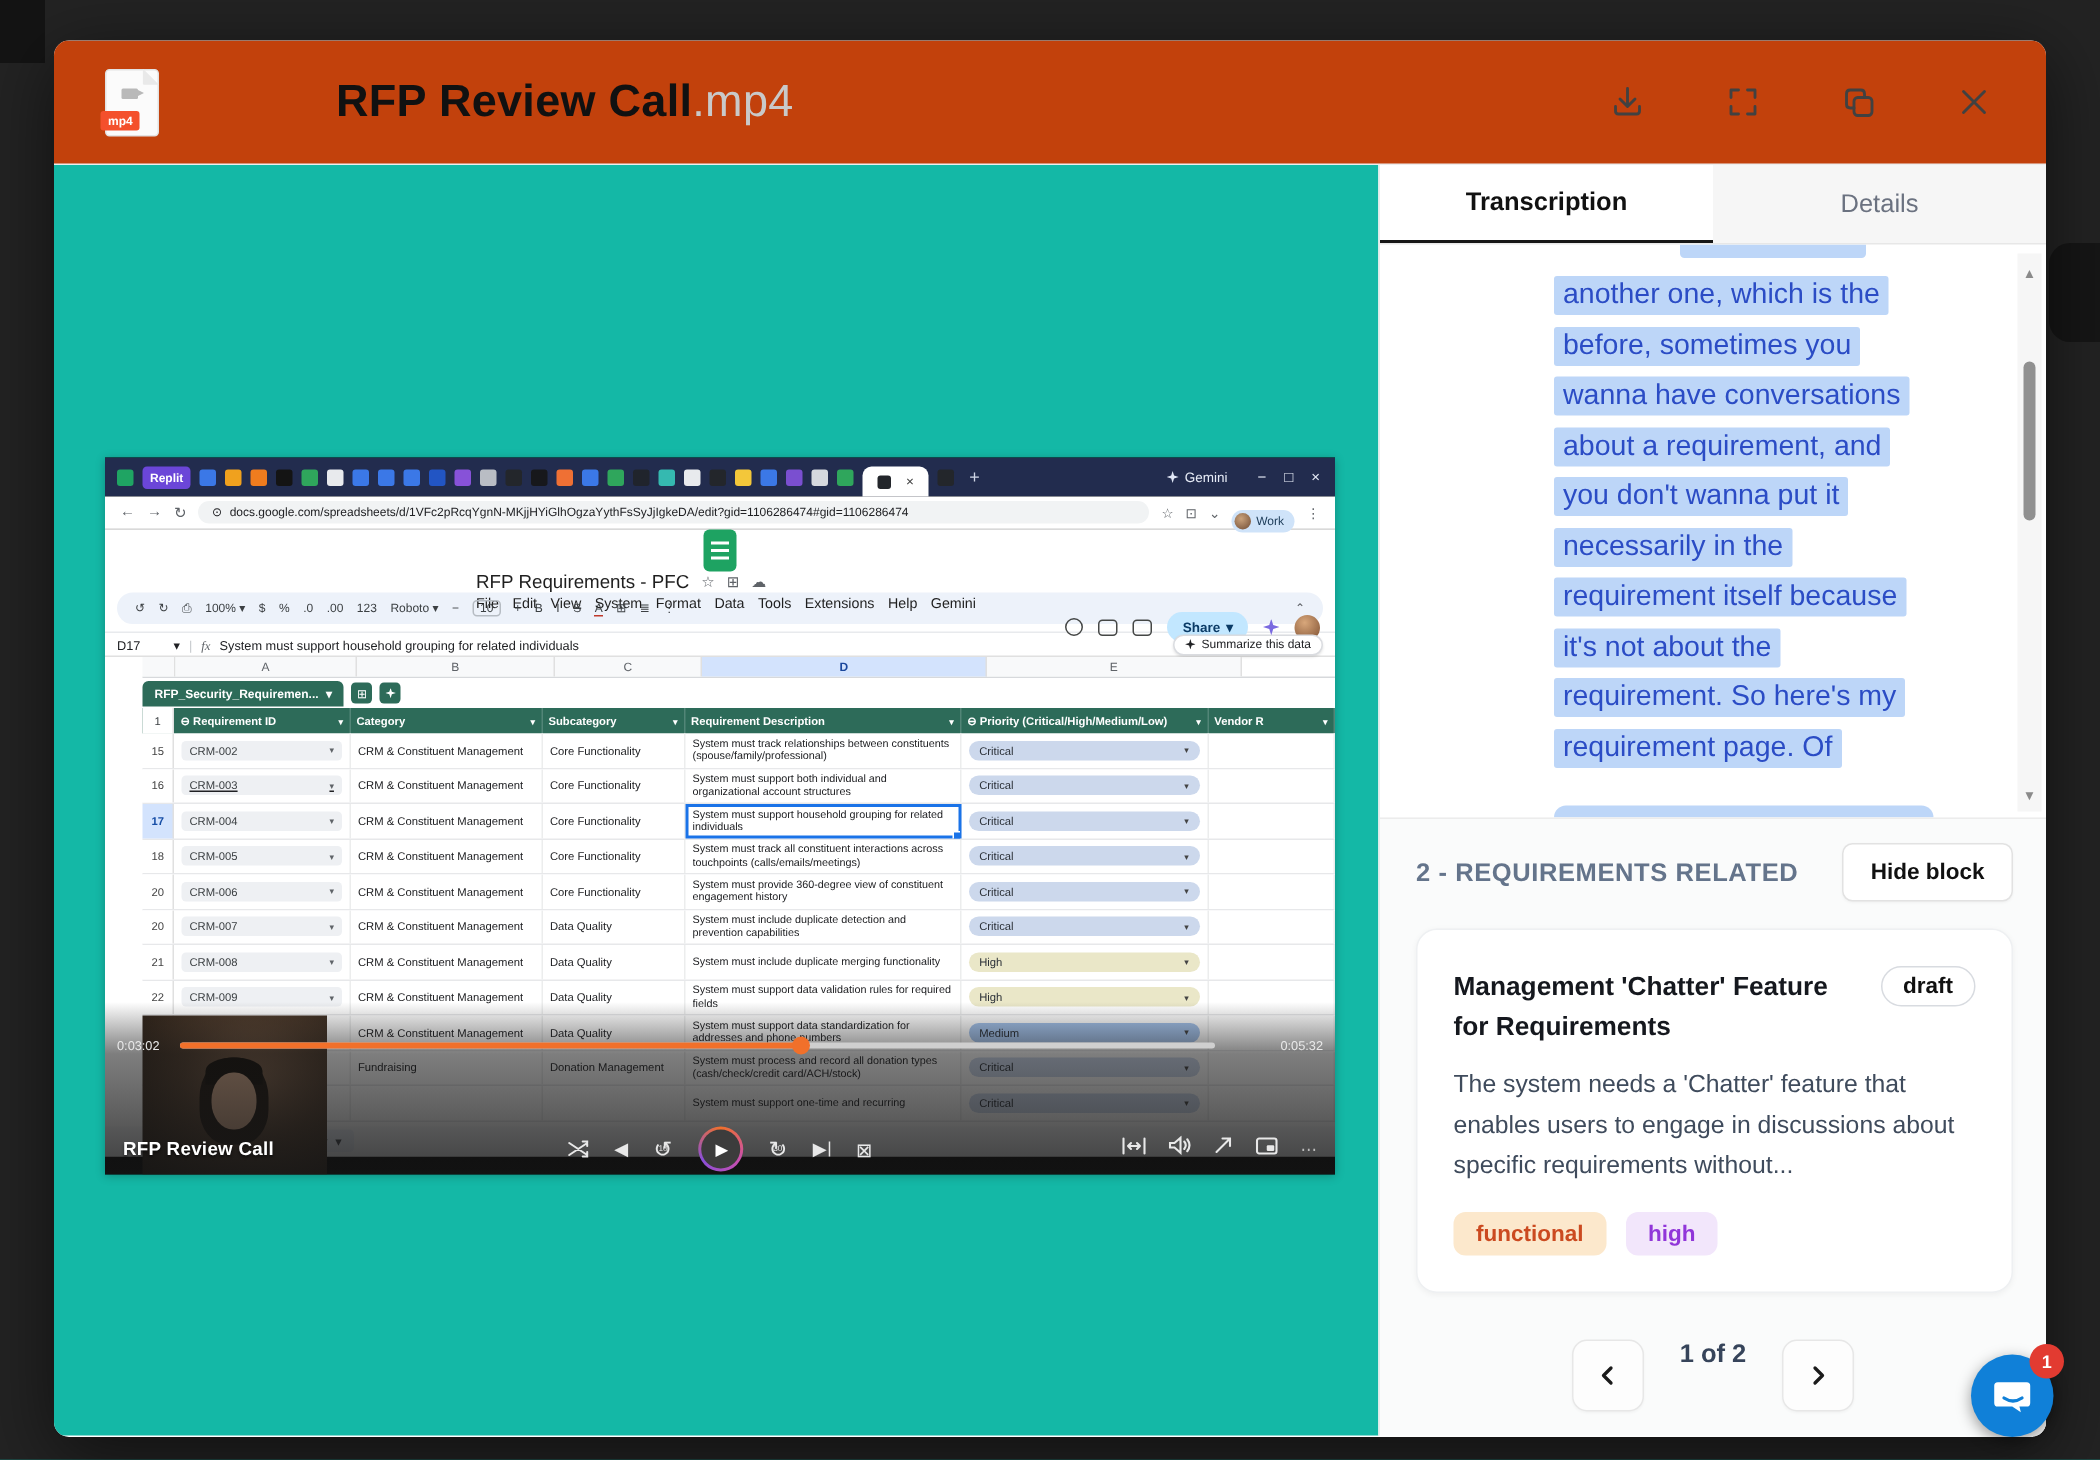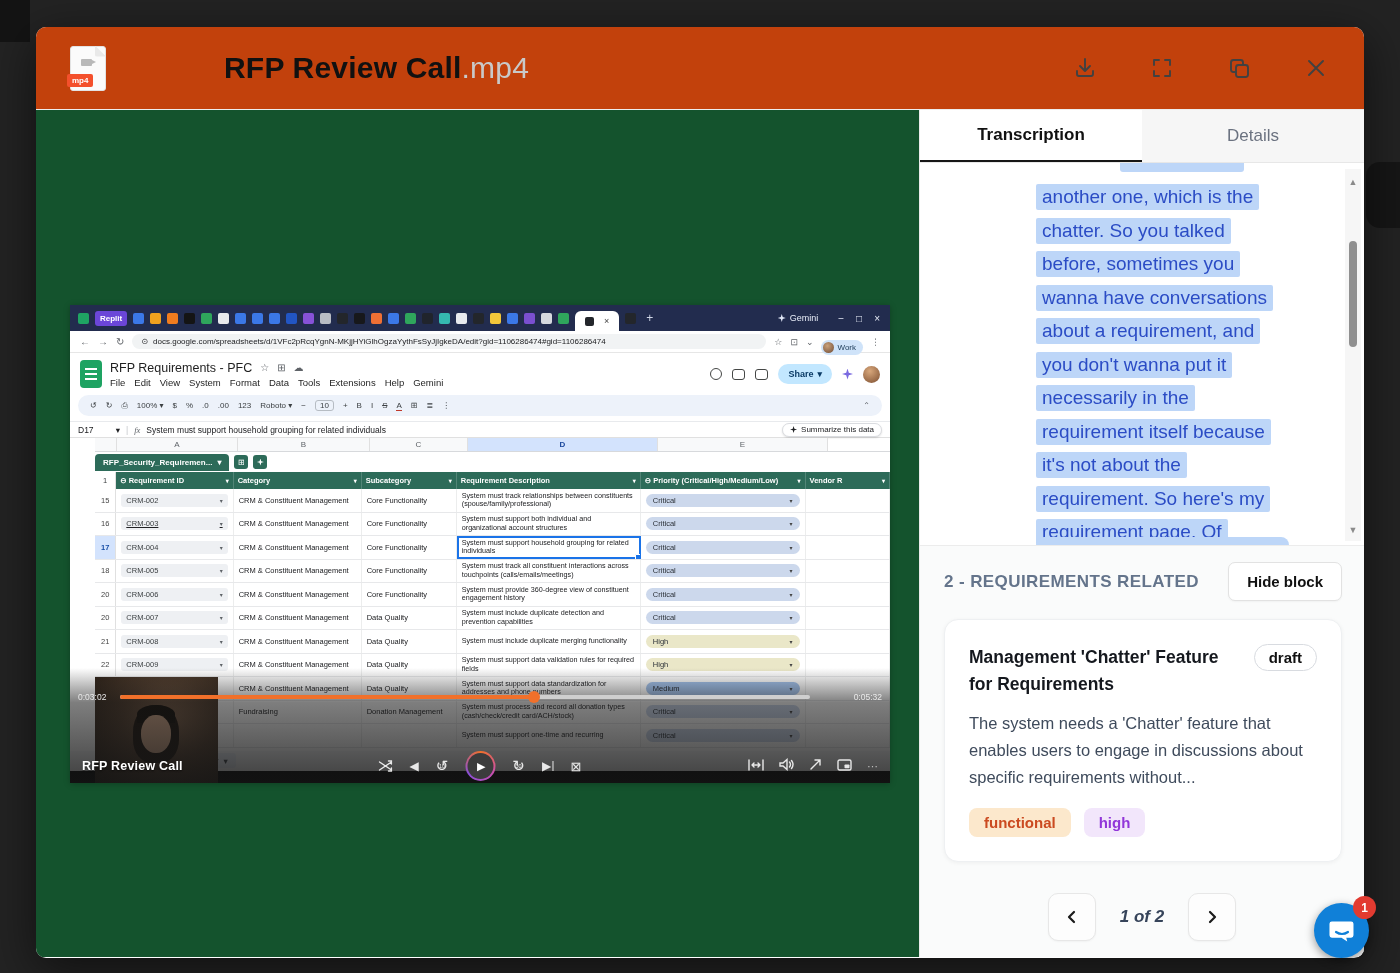--- a/index.html
+++ b/index.html
@@ -20,21 +20,21 @@
   .file-badge { position:absolute; left:-4px; bottom:3px; background:#f4502c; color:#fff; font-size:8px; font-weight:bold; padding:2px 5px; border-radius:2px; }
   .mh-title { margin-left:118px; font-size:30px; letter-spacing:.2px; white-space:nowrap; }
   .mh-title .main { font-weight:bold; color:#111; }
   .mh-title .ext { color:#c9c9c9; font-weight:400; }
   .mh-actions { margin-left:auto; display:flex; align-items:center; gap:49px; }
   .mh-actions .ab { width:28px; height:28px; display:flex; align-items:center; justify-content:center; cursor:pointer; background:none; border:none; }
   .mh-actions svg { stroke:#414141; fill:none; stroke-width:1.9; stroke-linecap:round; stroke-linejoin:round; }
 
   
   .mbody { display:flex; height:847px; }
-  .stage { flex:1 1 auto; background:#14532d; position:relative; }
+  .stage { flex:1 1 auto; background:#14b8a6; position:relative; }
   .panel { width:445px; flex:0 0 auto; background:#fff; border-left:1px solid #ebebeb; display:flex; flex-direction:column; position:relative; }
 
   
   .video { position:absolute; left:34px; top:195px; width:820px; height:478px; background:#000; overflow:hidden; box-shadow:0 1px 6px rgba(0,0,0,.25); }
   .bt { height:26px; background:#222c4e; display:flex; align-items:center; padding:0 8px; gap:6px; }
   .fav { width:11px; height:11px; border-radius:2px; flex:0 0 auto; }
   .fav-pill { height:15px; border-radius:3px; color:#fff; font-size:8px; font-weight:bold; display:flex; align-items:center; padding:0 5px; flex:0 0 auto; }
   .bt .active-tab { width:44px; height:20px; background:#fff; border-radius:6px 6px 0 0; align-self:flex-end; display:flex; align-items:center; justify-content:space-evenly; color:#444; font-size:9px; flex:0 0 auto; }
   .bt .active-tab .sq { width:9px; height:9px; background:#23262b; border-radius:2px; }
   .bt .newtab { color:#cfd6e6; font-size:12px; margin-left:4px; }
@@ -43,21 +43,21 @@
   .star4 { width:8px; height:8px; background:#dfe6f6; clip-path:polygon(50% 0,62% 38%,100% 50%,62% 62%,50% 100%,38% 62%,0 50%,38% 38%); display:inline-block; }
   .bt .winc { color:#e7ecf7; font-size:10px; display:flex; gap:12px; margin-left:14px; margin-right:2px; }
 
   .bu { height:22px; background:#fff; border-bottom:1px solid #e6e6e6; display:flex; align-items:center; padding:0 10px; gap:8px; font-size:10px; color:#5f6368; }
   .url-pill { flex:1; height:15px; background:#f1f3f4; border-radius:8px; display:flex; align-items:center; padding:0 9px; gap:5px; font-size:8px; color:#202124; overflow:hidden; white-space:nowrap; }
   .bu .right { display:flex; align-items:center; gap:8px; font-size:9px; }
   .work-chip { height:15px; background:#cfe3f9; border-radius:8px; display:flex; align-items:center; gap:3px; padding:0 7px 0 2px; font-size:8px; color:#1b3a57;margin-top:12px; }
   .work-chip .av { width:11px; height:11px; border-radius:50%; background:radial-gradient(circle at 40% 35%, #caa27c, #6e4a33); }
 
   .sheets { background:#fff; }
-  .s-titlebar { height:42px; display:flex; align-items:center; padding:0 10px; }
+  .s-titlebar { height:42px; display:flex; align-items:center; padding:0 10px;flex-direction:column; }
   .s-icon { width:22px; height:28px; background:#1ea362; border-radius:4px; position:relative; flex:0 0 auto; }
   .s-icon:after { content:""; position:absolute; left:5px; top:8px; width:12px; height:12px; background:
       linear-gradient(#fff,#fff) 0 0/12px 2px no-repeat,
       linear-gradient(#fff,#fff) 0 5px/12px 2px no-repeat,
       linear-gradient(#fff,#fff) 0 10px/12px 2px no-repeat; }
   .s-titleblock { margin-left:8px; }
   .s-doc-title { font-size:12.5px; color:#1f1f1f; display:flex; align-items:center; gap:8px; }
   .s-doc-title .mini { color:#5f6368; font-size:10px; }
   .s-menus { display:flex; gap:9px; font-size:9.5px; color:#1f1f1f; margin-top:2px; }
   .s-right { margin-left:auto; display:flex; align-items:center; gap:10px; }
@@ -152,21 +152,21 @@
   .hide-btn { margin-left:auto; background:#fff; border:1px solid #e2e2e2; border-radius:7px; padding:10px 18px; font-size:15px; font-weight:bold; color:#111; cursor:pointer; box-shadow:0 1px 2px rgba(0,0,0,.04); }
 
   .req-card { margin:8px 22px 0 24px; background:#fff; border:1px solid #eef0f2; border-radius:14px; box-shadow:0 1px 4px rgba(0,0,0,.05); padding:24px; }
   .rc-top { display:flex; align-items:flex-start; }
   .rc-title { font-size:17.5px; font-weight:bold; color:#15181e; line-height:27px; width:272px; }
   .rc-status { margin-left:auto; border:1.5px solid #d8dbe0; border-radius:999px; padding:4px 14px; font-size:15px; font-weight:bold; color:#111; background:#fff; }
   .rc-desc { margin-top:12px; font-size:16.5px; line-height:27px; color:#3f4b5c; }
   .rc-tags { margin-top:17px; display:flex; gap:13px; }
   .tag { border-radius:8px; padding:6px 15px; font-size:15px; font-weight:bold; }
 
-  .pager { margin-top:auto; display:flex; align-items:center; justify-content:center; gap:22px; padding-bottom:16px;font-style:italic; }
+  .pager { margin-top:auto; display:flex; align-items:flex-start; justify-content:center; gap:22px; padding-bottom:16px; }
   .pg-btn { width:48px; height:48px; background:#fdfdfd; border:1px solid #e7e7e7; border-radius:10px; display:flex; align-items:center; justify-content:center; cursor:pointer; box-shadow:0 1px 2px rgba(0,0,0,.04); }
   .pg-btn svg { stroke:#1b1b1b; stroke-width:2.2; fill:none; stroke-linecap:round; stroke-linejoin:round; }
   .pg-label { font-size:17px; font-weight:bold; color:#36445a; width:48px; text-align:center; }
 
   .intercom { position:absolute; left:1314px; top:903px; width:55px; height:55px; border-radius:50%; background:#1080d8; box-shadow:0 3px 10px rgba(0,0,0,.4); display:flex; align-items:center; justify-content:center; cursor:pointer; }
   .intercom .badge { position:absolute; right:-7px; top:-7px; width:23px; height:23px; border-radius:50%; background:#e23b31; color:#fff; font-size:12px; font-weight:bold; display:flex; align-items:center; justify-content:center; }
 </style>
 </head>
 <body>
 
@@ -704,21 +704,20 @@
     <div class="panel">
       <div class="tabs">
         <div class="tab active">Transcription</div>
         <div class="tab inactive">Details</div>
       </div>
 
       <div class="transcript">
         <div class="sliver-t"></div>
         <div id="transcript-text">
             <div class="t-line"><span class="hl">another one, which is the</span></div>
-            <div class="t-line"><span class="hl">chatter. So you talked</span></div>
             <div class="t-line"><span class="hl">before, sometimes you</span></div>
             <div class="t-line"><span class="hl">wanna have conversations</span></div>
             <div class="t-line"><span class="hl">about a requirement, and</span></div>
             <div class="t-line"><span class="hl">you don't wanna put it</span></div>
             <div class="t-line"><span class="hl">necessarily in the</span></div>
             <div class="t-line"><span class="hl">requirement itself because</span></div>
             <div class="t-line"><span class="hl">it's not about the</span></div>
             <div class="t-line"><span class="hl">requirement. So here's my</span></div>
             <div class="t-line"><span class="hl">requirement page. Of</span></div>
           </div>

